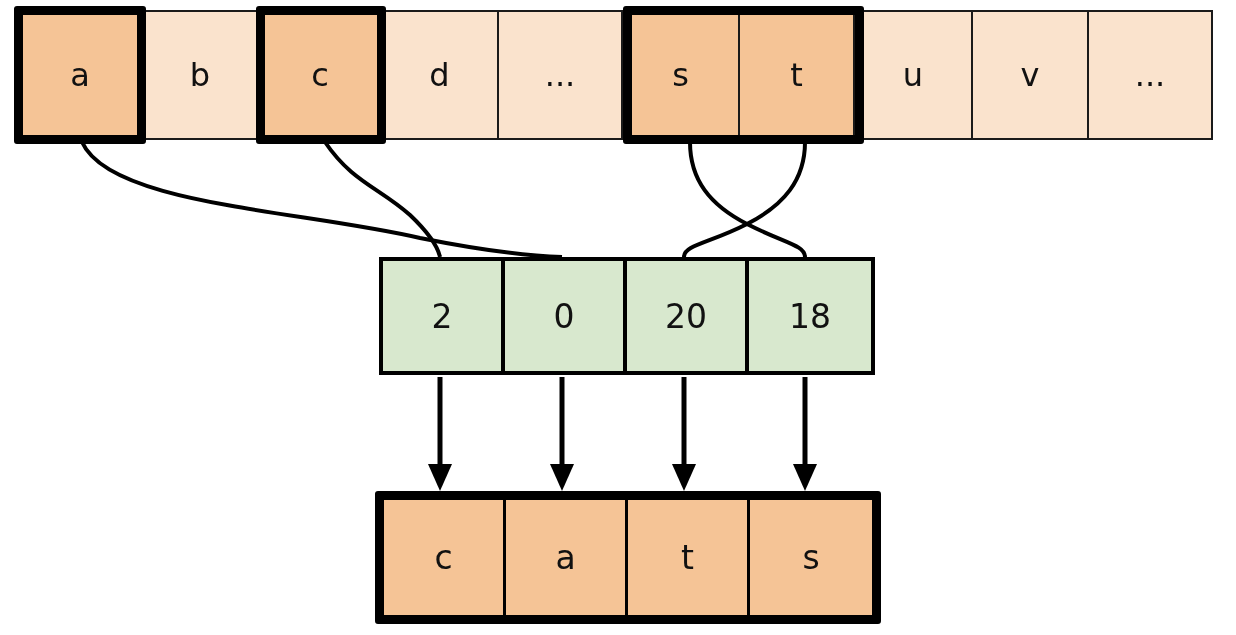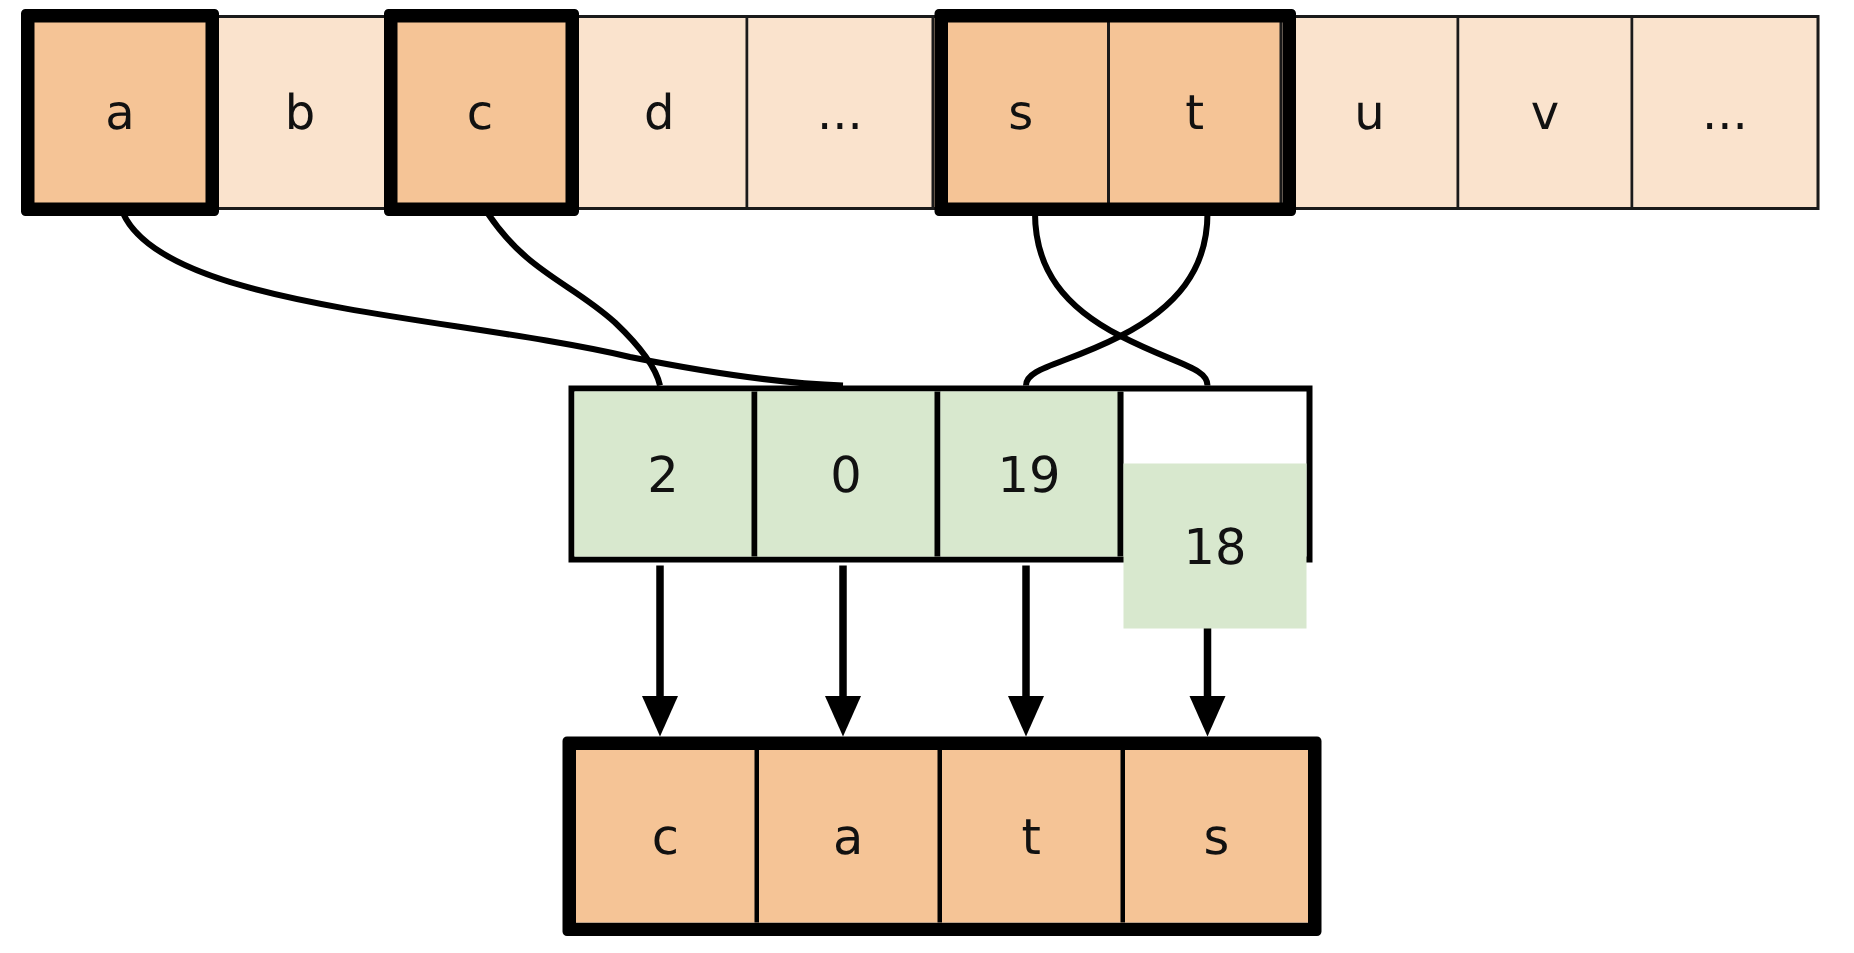--- a/index.html
+++ b/index.html
@@ -84,21 +84,20 @@
   }
   #index-row .cell {
     background: #d8e8ce;
     border-right: 4px solid #000000;
     width: 122px;
     height: 110px;
     font-size: 33px;
   }
   #index-row .cell:last-child {
     border-right: none;
-    margin-top: 48px;
   }
 
   
   #result-row {
     left: 375px;
     top: 491px;
     height: 133px;
     border: 9px solid #000000;
     border-radius: 3px;
     box-sizing: border-box;
@@ -196,21 +195,21 @@
   <div class="hilite-box" style="left:623px; top:6px; width:241px; height:138px;"></div>
 
   <div class="row" id="index-row">
     <div class="cell">
       <span>2</span>
     </div>
     <div class="cell">
       <span>0</span>
     </div>
     <div class="cell">
-      <span>19</span>
+      <span>20</span>
     </div>
     <div class="cell">
       <span>18</span>
     </div>
   </div>
 
   <div class="row" id="result-row">
     <div class="cell">
       <span>c</span>
     </div>

